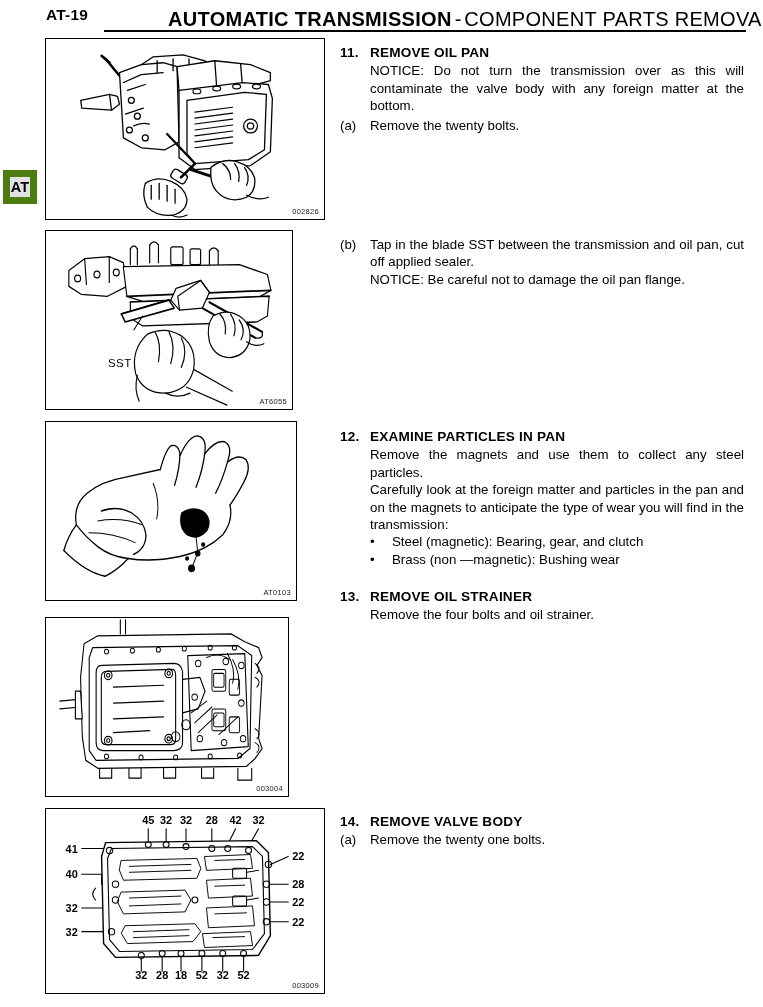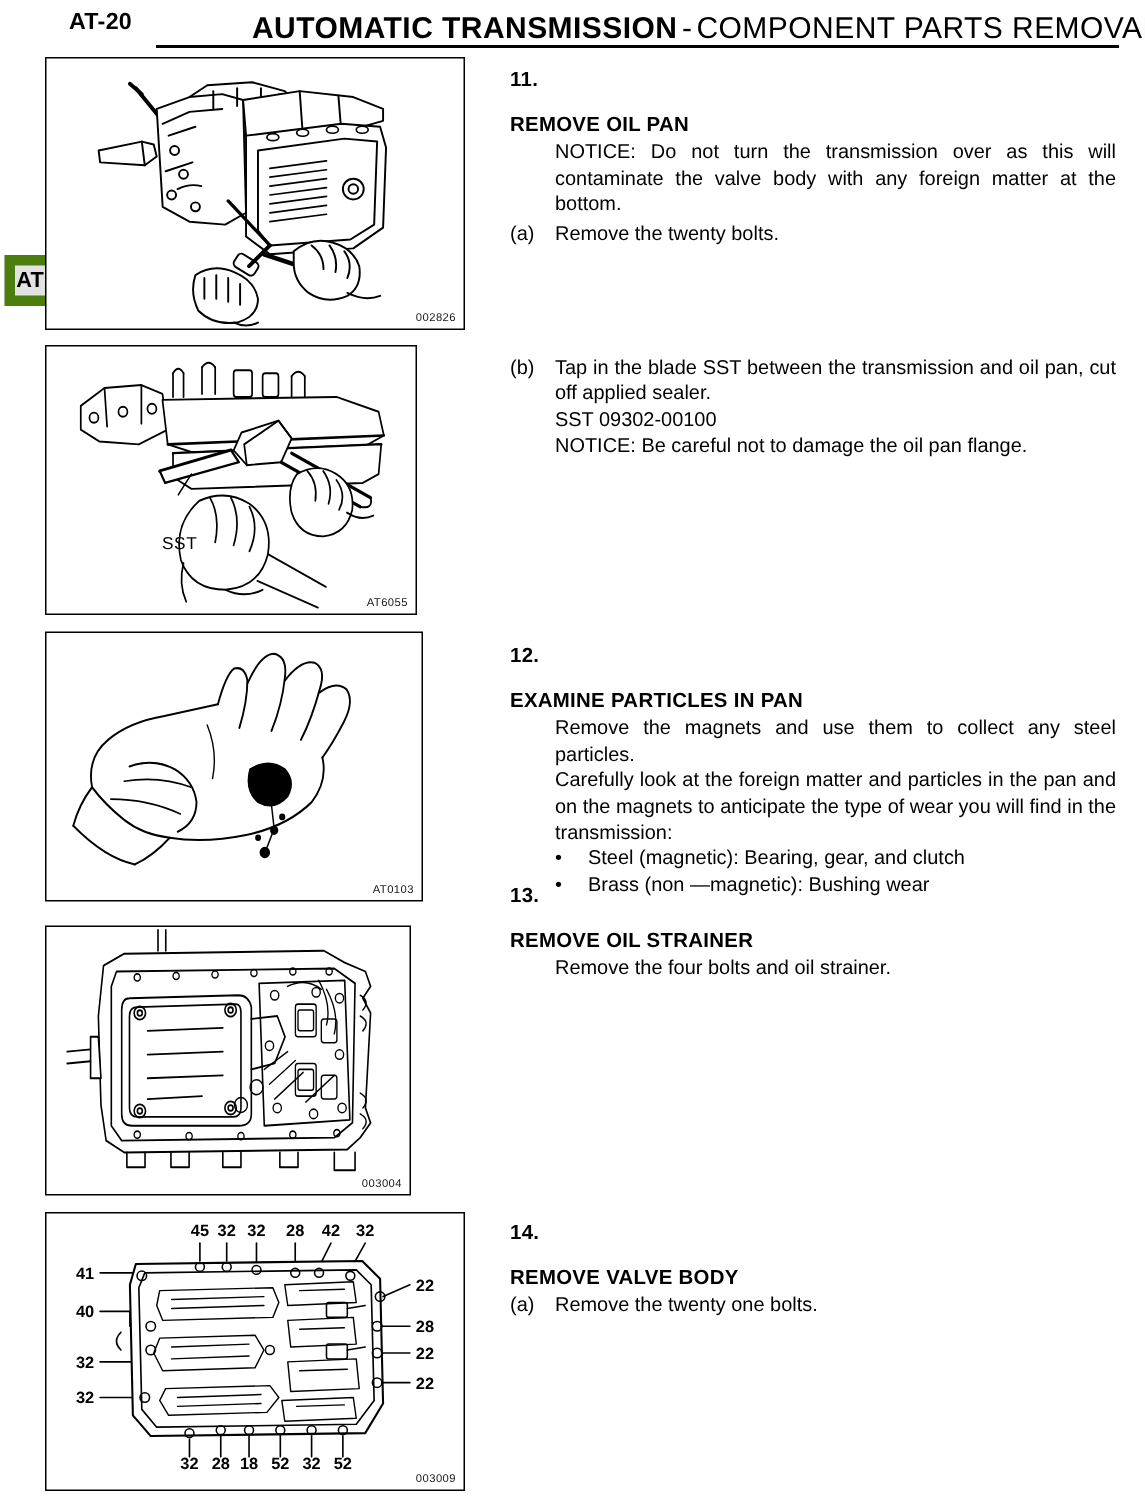--- a/index.html
+++ b/index.html
@@ -74,21 +74,21 @@
     align-items: center;
     justify-content: center;
     font-size: 14.5px;
     font-weight: bold;
     box-sizing: border-box;
   }
 
   
   .figure {
     position: absolute;
-    left: 30px;
+    left: 45px;
     border: 1.6px solid #000;
     box-sizing: border-box;
     background: #fff;
     overflow: hidden;
   }
   .figure svg {
     display: block;
     width: 100%;
     height: 100%;
   }
@@ -126,21 +126,20 @@
   #txt-3 { top: 428px; }
   #txt-4 { top: 588px; }
   #txt-5 { top: 813px; }
 
   .step-heading {
     display: flex;
     font-weight: bold;
     font-size: 13.6px;
     letter-spacing: 0.2px;
     margin-bottom: 1px;
-    flex-direction: column;
   }
   .step-heading .num {
     width: 30px;
     flex: 0 0 30px;
   }
   .step-heading .title {
     flex: 1;
   }
   .indent {
     padding-left: 30px;
@@ -174,21 +173,21 @@
     flex: 0 0 22px;
   }
   .bullet-row .btext {
     flex: 1;
   }
 </style>
 </head>
 <body>
 
 <div class="page-header">
-  <div class="page-number">AT-20</div>
+  <div class="page-number">AT-19</div>
   <div class="header-title">
     <span class="main">AUTOMATIC TRANSMISSION</span><span class="dash">-</span><span class="sub">COMPONENT PARTS REMOVAL</span>
   </div>
   <div class="header-rule"></div>
 </div>
 
 <div class="section-tab">
   <span>AT</span>
 </div>
 
@@ -599,21 +598,20 @@
     <span class="letter">(a)</span>
     <span class="body nojust">Remove the twenty bolts.</span>
   </div>
 </div>
 
 <div class="text-block" id="txt-2">
   <div class="lettered">
     <span class="letter">(b)</span>
     <span class="body">Tap in the blade SST between the transmission and oil pan, cut off applied sealer.</span>
   </div>
-  <div class="indent nojust">SST 09302-00100</div>
   <div class="indent nojust">NOTICE: Be careful not to damage the oil pan flange.</div>
 </div>
 
 <div class="text-block" id="txt-3">
   <div class="step-heading">
     <span class="num">12.</span>
     <span class="title">EXAMINE PARTICLES IN PAN</span>
   </div>
   <div class="indent">Remove the magnets and use them to collect any steel particles.</div>
   <div class="indent">Carefully look at the foreign matter and particles in the pan and on the magnets to anticipate the type of wear you will find in the transmission:</div>

